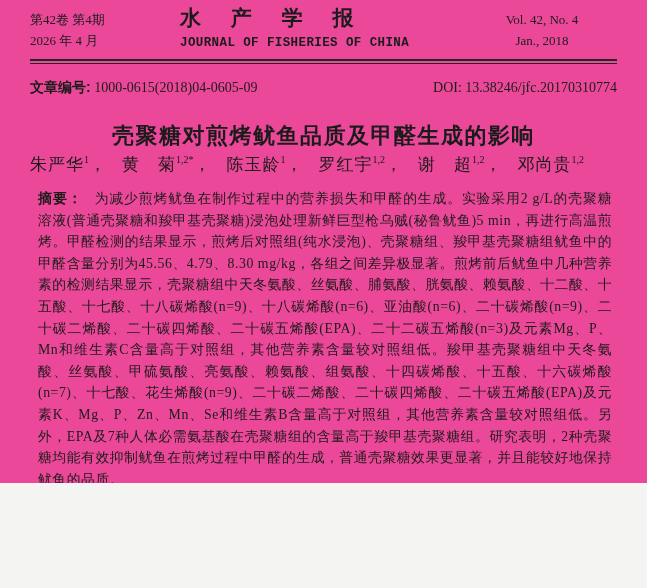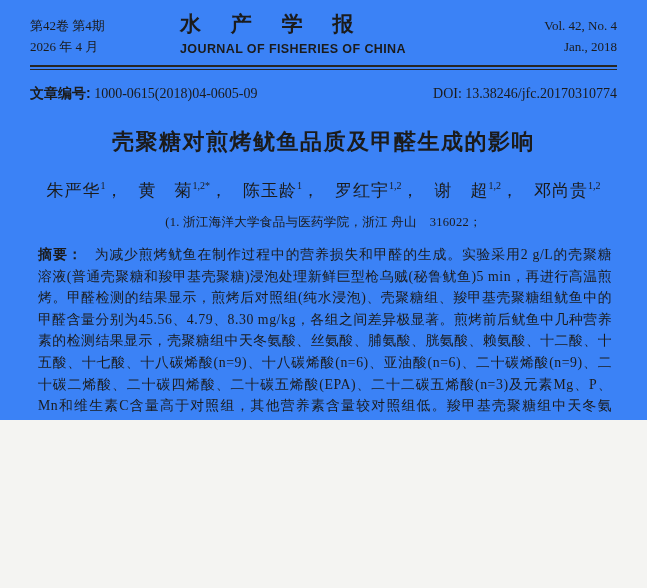--- a/index.html
+++ b/index.html
@@ -3,49 +3,49 @@
 <meta charset="utf-8">
 <style>
   html, body {
     margin: 0;
     padding: 0;
     background: #f4f4f2;
   }
   .page {
     position: relative;
     width: 647px;
-    height: 420px;
+    height: 483px;
     margin: 0;
-    background: #3b82f6;
+    background: #ec4899;
     color: #1b1b1b;
     overflow: hidden;
     font-family: "Liberation Serif", "DejaVu Serif", serif;
     box-sizing: border-box;
-    padding: 12px 30px 0 30px;
+    padding: 6px 30px 0 30px;
   }
   
   .masthead {
     display: flex;
     align-items: flex-start;
     justify-content: space-between;
   }
   .masthead-col { line-height: 21px; font-size: 13px; }
   .masthead-left { width: 150px; text-align: left; padding-top: 3px; }
   .masthead-center { flex: 1; }
-  .masthead-right { width: 150px; text-align: right; padding-top: 3px; }
+  .masthead-right { width: 150px; text-align: center; padding-top: 3px; }
   .journal-title-cn {
     font-family: "Liberation Sans", "DejaVu Sans", sans-serif;
     font-weight: bold;
     font-size: 21px;
     letter-spacing: 12px;
     line-height: 24px;
     white-space: nowrap;
   }
   .journal-title-en {
-    font-family: Liberation Sans, sans-serif;
+    font-family: Liberation Mono, monospace;
     font-weight: bold;
     font-size: 12.5px;
     letter-spacing: 0.4px;
     margin-top: 3px;
   }
   .double-rule {
     margin-top: 5px;
     height: 2px;
     border-top: 2.4px solid #262626;
     border-bottom: 1px solid #262626;
@@ -66,22 +66,21 @@
   .article-title {
     margin-top: 26px;
     text-align: center;
     font-family: "Liberation Sans", "DejaVu Sans", sans-serif;
     font-weight: bold;
     font-size: 22px;
     letter-spacing: 1.5px;
     line-height: 26px;
   }
   .authors-line {
-    margin-top: 24px;
-    text-align: center;
+    margin-top: 4px;
     font-size: 17px;
     line-height: 24px;
     letter-spacing: 1px;
     white-space: nowrap;
   }
   .authors-line sup {
     font-size: 10px;
     letter-spacing: 0;
     vertical-align: super;
     line-height: 0;
@@ -143,21 +142,20 @@
       <span>DOI:</span>
       <span>13.38246/jfc.20170310774</span>
     </div>
   </div>
 
   <div class="article-title">壳聚糖对煎烤鱿鱼品质及甲醛生成的影响</div>
 
   <div class="authors-line"><span><span>朱严华</span><sup>1</sup></span><span class="author-sep">，</span><span><span>黄　菊</span><sup>1,2*</sup></span><span class="author-sep">，</span><span><span>陈玉龄</span><sup>1</sup></span><span class="author-sep">，</span><span><span>罗红宇</span><sup>1,2</sup></span><span class="author-sep">，</span><span><span>谢　超</span><sup>1,2</sup></span><span class="author-sep">，</span><span><span>邓尚贵</span><sup>1,2</sup></span></div>
 
   <div class="affiliation-block">
-    <div class="affiliation">(1. 浙江海洋大学食品与医药学院，浙江 舟山　316022；</div>
   </div>
 
   <div class="abstract">
     <span class="label-hei">摘要：</span><span>为减少煎烤鱿鱼在制作过程中的营养损失和甲醛的生成。实验采用2 g/L的壳聚糖溶液(普通壳聚糖和羧甲基壳聚糖)浸泡处理新鲜巨型枪乌贼(秘鲁鱿鱼)5 min，再进行高温煎烤。甲醛检测的结果显示，煎烤后对照组(纯水浸泡)、壳聚糖组、羧甲基壳聚糖组鱿鱼中的甲醛含量分别为45.56、4.79、8.30 mg/kg，各组之间差异极显著。煎烤前后鱿鱼中几种营养素的检测结果显示，壳聚糖组中天冬氨酸、丝氨酸、脯氨酸、胱氨酸、赖氨酸、十二酸、十五酸、十七酸、十八碳烯酸(n=9)、十八碳烯酸(n=6)、亚油酸(n=6)、二十碳烯酸(n=9)、二十碳二烯酸、二十碳四烯酸、二十碳五烯酸(EPA)、二十二碳五烯酸(n=3)及元素Mg、P、Mn和维生素C含量高于对照组，其他营养素含量较对照组低。羧甲基壳聚糖组中天冬氨酸、丝氨酸、甲硫氨酸、亮氨酸、赖氨酸、组氨酸、十四碳烯酸、十五酸、十六碳烯酸(n=7)、十七酸、花生烯酸(n=9)、二十碳二烯酸、二十碳四烯酸、二十碳五烯酸(EPA)及元素K、Mg、P、Zn、Mn、Se和维生素B含量高于对照组，其他营养素含量较对照组低。另外，EPA及7种人体必需氨基酸在壳聚糖组的含量高于羧甲基壳聚糖组。研究表明，2种壳聚糖均能有效抑制鱿鱼在煎烤过程中甲醛的生成，普通壳聚糖效果更显著，并且能较好地保持鱿鱼的品质。</span>
   </div>
 
   <div class="kv-line">
     <span class="label-hei">关键词:</span><span>巨型枪乌贼；　壳聚糖；　甲醛；　营养成分</span>
   </div>
 

